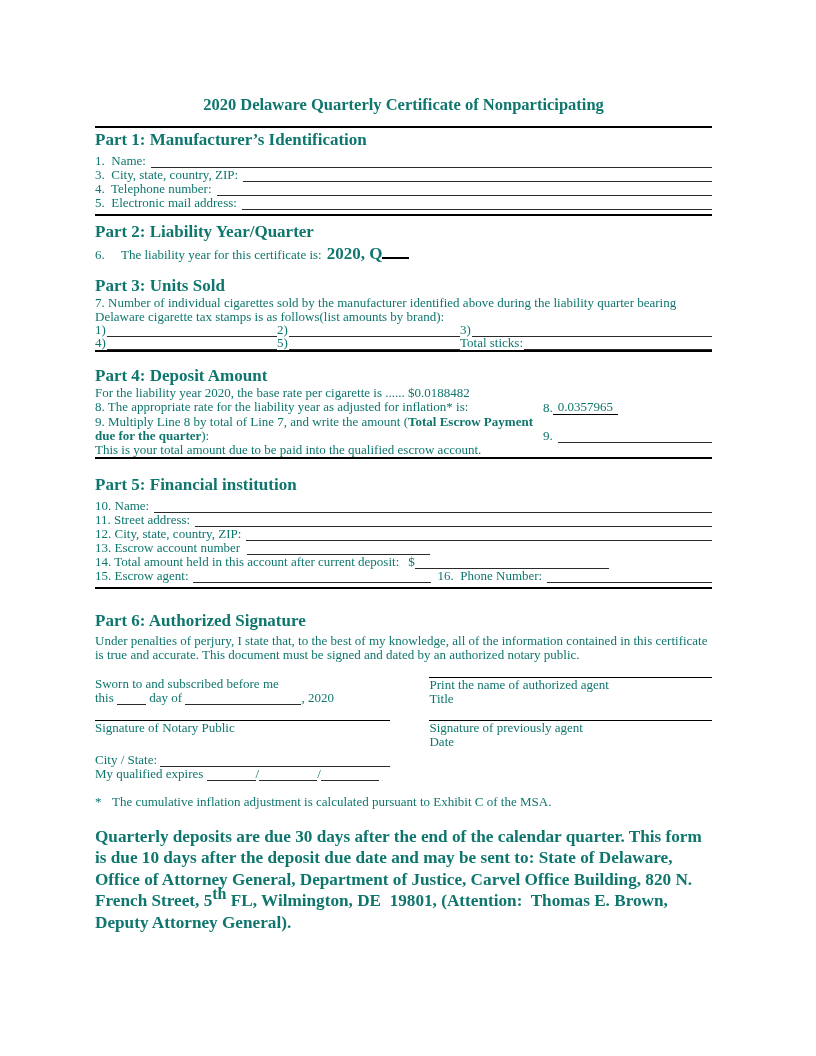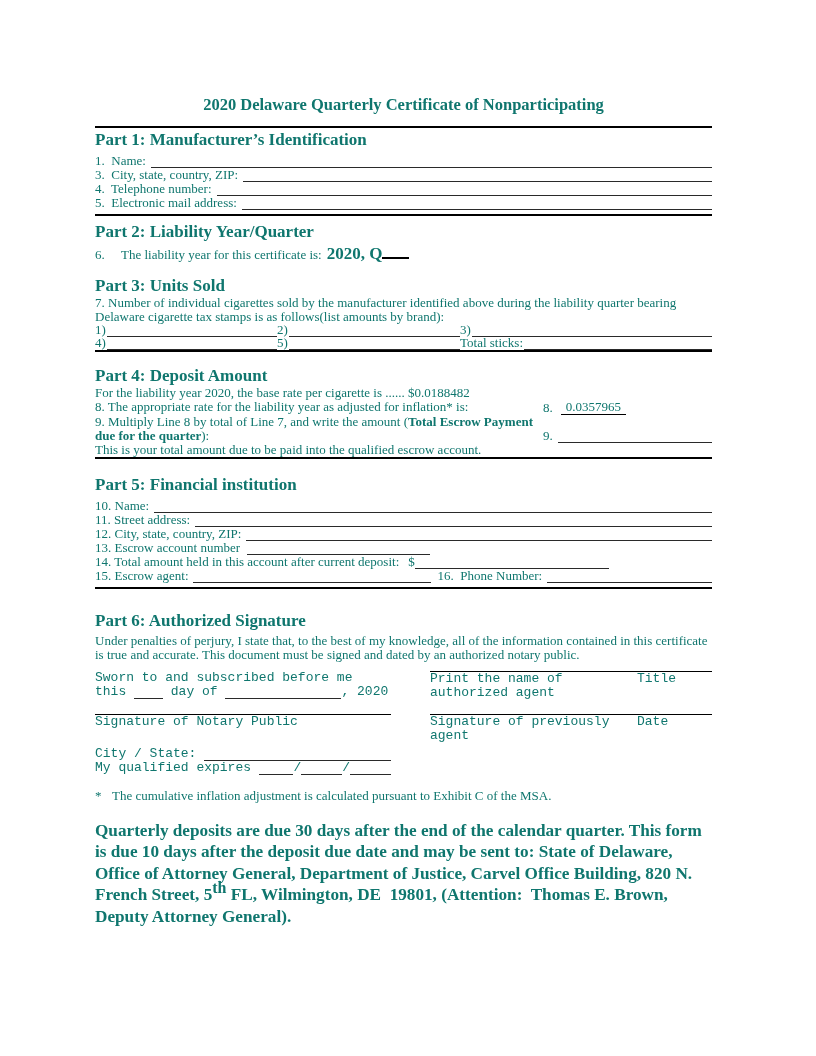--- a/index.html
+++ b/index.html
@@ -34,31 +34,31 @@
   .t3c1{width:182px; display:flex; align-items:flex-end;}
   .t3c2{width:183px; display:flex; align-items:flex-end;}
   .t3c3{flex:1; display:flex; align-items:flex-end;}
   .t3row .line{margin-left:1px;}
   
   .bodyline{line-height:14px;}
   .p4row{display:flex; align-items:flex-start;}
   .p4row.bottomalign{align-items:flex-end;}
   .p4left{width:448px; line-height:14px;}
   .p4right{display:flex; align-items:flex-end; flex:1;}
-  .l8val{border-bottom:1px solid #000; padding:0 5px; margin-left:8px;}
+  .l8val{border-bottom:1px solid #000; padding:0 5px; }
   .l9blank{flex:1; border-bottom:1px solid #2a2a2a; height:12px; margin-left:5px;}
   .note{font-style:italic; line-height:13.5px;}
   
   .shortline{border-bottom:1px solid #2a2a2a; height:12px;}
   
-  .p6cols{display:flex; margin-top:9px;font-family:Liberation Mono, monospace;}
+  .p6cols{display:flex; margin-top:15px;}
   .p6l{width:296px;}
   .p6r{width:283px; margin-left:39px;}
   .sigline{border-top:1px solid #000; height:0;}
-  .lblrow{display:flex; height:14px; align-items:flex-start;}
+  .lblrow{display:flex; height:14px; align-items:flex-start;flex-direction:column;}
   .lblrow span:first-child{width:207px;}
   .spacer15{height:15px;} .spacer18{height:18px;} .spacer28{height:28px;}
   .inlinebits{display:flex; align-items:flex-end; height:14px; white-space:pre;}
   
   .footnote{display:flex; margin-top:14px; line-height:13.5px;}
   .footnote .mark{width:17px;}
   .closing{margin-top:17px; font-weight:bold; font-size:17.2px; line-height:21.5px; white-space:pre-wrap;}
   sup{font-size:16px; line-height:0;}
   .mt3{margin-top:3px;} .mt6{margin-top:6px;} .mt12{margin-top:12px;} .mt14{margin-top:14px;} .mt16{margin-top:16px;} .mt22{margin-top:22px;}
 </style>

